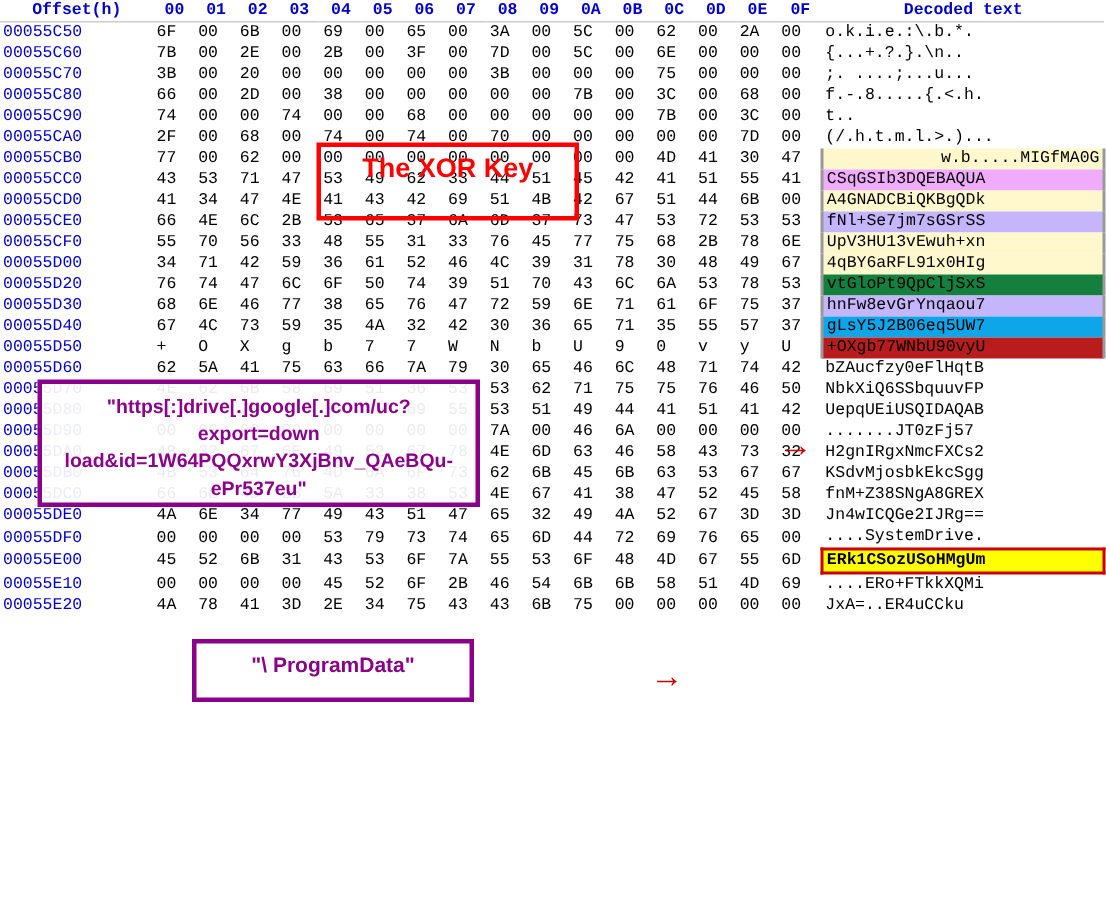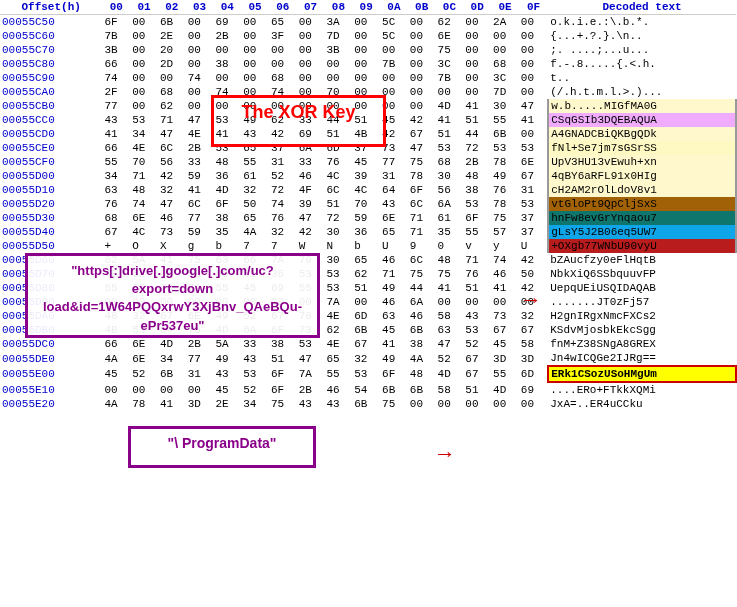--- a/index.html
+++ b/index.html
@@ -244,21 +244,21 @@
           <td>00</td>
           <td>00</td>
           <td>00</td>
           <td>00</td>
           <td>00</td>
           <td>00</td>
           <td>4D</td>
           <td>41</td>
           <td>30</td>
           <td>47</td>
-          <td class="decoded" style="background: rgb(255, 248, 204); border-left: 2px solid rgb(153, 153, 153); border-right: 2px solid rgb(153, 153, 153);">w.b.....MIGfMA0G</td>
+          <td class="decoded" style="background: rgb(255, 248, 204); border-left: 2px solid rgb(153, 153, 153); border-right: 2px solid rgb(153, 153, 153); text-align: right;">w.b.....MIGfMA0G</td>
         </tr>
         <tr>
           <td class="offset">00055CC0</td>
           <td>43</td>
           <td>53</td>
           <td>71</td>
           <td>47</td>
           <td>53</td>
           <td>49</td>
           <td>62</td>
@@ -304,21 +304,21 @@
           <td>37</td>
           <td>6A</td>
           <td>6D</td>
           <td>37</td>
           <td>73</td>
           <td>47</td>
           <td>53</td>
           <td>72</td>
           <td>53</td>
           <td>53</td>
-          <td class="decoded" style="background: #fef9c3; border-left: 2px solid rgb(153, 153, 153); border-right: 2px solid rgb(153, 153, 153);">fNl+Se7jm7sGSrSS</td>
+          <td class="decoded" style="background: #c4b5fd; border-left: 2px solid rgb(153, 153, 153); border-right: 2px solid rgb(153, 153, 153);">fNl+Se7jm7sGSrSS</td>
         </tr>
         <tr>
           <td class="offset">00055CF0</td>
           <td>55</td>
           <td>70</td>
           <td>56</td>
           <td>33</td>
           <td>48</td>
           <td>55</td>
           <td>31</td>
@@ -347,78 +347,58 @@
           <td>39</td>
           <td>31</td>
           <td>78</td>
           <td>30</td>
           <td>48</td>
           <td>49</td>
           <td>67</td>
           <td class="decoded" style="background: rgb(255, 248, 204); border-left: 2px solid rgb(153, 153, 153); border-right: 2px solid rgb(153, 153, 153);">4qBY6aRFL91x0HIg</td>
         </tr>
         <tr>
-          <td class="offset">00055D10</td>
-          <td>63</td>
-          <td>48</td>
-          <td>32</td>
-          <td>41</td>
-          <td>4D</td>
-          <td>32</td>
-          <td>72</td>
-          <td>4F</td>
-          <td>6C</td>
-          <td>4C</td>
-          <td>64</td>
-          <td>6F</td>
-          <td>56</td>
-          <td>38</td>
-          <td>76</td>
-          <td>31</td>
-          <td class="decoded" style="background: rgb(255, 248, 204); border-left: 2px solid rgb(153, 153, 153); border-right: 2px solid rgb(153, 153, 153);">cH2AM2rOlLdoV8v1</td>
-        </tr>
-        <tr>
           <td class="offset">00055D20</td>
           <td>76</td>
           <td>74</td>
           <td>47</td>
           <td>6C</td>
           <td>6F</td>
           <td>50</td>
           <td>74</td>
           <td>39</td>
           <td>51</td>
           <td>70</td>
           <td>43</td>
           <td>6C</td>
           <td>6A</td>
           <td>53</td>
           <td>78</td>
           <td>53</td>
-          <td class="decoded" style="background: #a16207; border-left: 2px solid rgb(153, 153, 153); border-right: 2px solid rgb(153, 153, 153);">vtGloPt9QpCljSxS</td>
+          <td class="decoded" style="background: #15803d; border-left: 2px solid rgb(153, 153, 153); border-right: 2px solid rgb(153, 153, 153);">vtGloPt9QpCljSxS</td>
         </tr>
         <tr>
           <td class="offset">00055D30</td>
           <td>68</td>
           <td>6E</td>
           <td>46</td>
           <td>77</td>
           <td>38</td>
           <td>65</td>
           <td>76</td>
           <td>47</td>
           <td>72</td>
           <td>59</td>
           <td>6E</td>
           <td>71</td>
           <td>61</td>
           <td>6F</td>
           <td>75</td>
           <td>37</td>
-          <td class="decoded" style="background: #0f766e; border-left: 2px solid rgb(153, 153, 153); border-right: 2px solid rgb(153, 153, 153);">hnFw8evGrYnqaou7</td>
+          <td class="decoded" style="background: #c4b5fd; border-left: 2px solid rgb(153, 153, 153); border-right: 2px solid rgb(153, 153, 153);">hnFw8evGrYnqaou7</td>
         </tr>
         <tr>
           <td class="offset">00055D40</td>
           <td>67</td>
           <td>4C</td>
           <td>73</td>
           <td>59</td>
           <td>35</td>
           <td>4A</td>
           <td>32</td>
@@ -605,20 +585,40 @@
           <td>47</td>
           <td>65</td>
           <td>32</td>
           <td>49</td>
           <td>4A</td>
           <td>52</td>
           <td>67</td>
           <td>3D</td>
           <td>3D</td>
           <td class="decoded">Jn4wICQGe2IJRg==</td>
+        </tr>
+        <tr>
+          <td class="offset">00055DF0</td>
+          <td>00</td>
+          <td>00</td>
+          <td>00</td>
+          <td>00</td>
+          <td>53</td>
+          <td>79</td>
+          <td>73</td>
+          <td>74</td>
+          <td>65</td>
+          <td>6D</td>
+          <td>44</td>
+          <td>72</td>
+          <td>69</td>
+          <td>76</td>
+          <td>65</td>
+          <td>00</td>
+          <td class="decoded">....SystemDrive.</td>
         </tr>
         <tr>
           <td class="offset">00055E00</td>
           <td>45</td>
           <td>52</td>
           <td>6B</td>
           <td>31</td>
           <td>43</td>
           <td>53</td>
           <td>6F</td>

